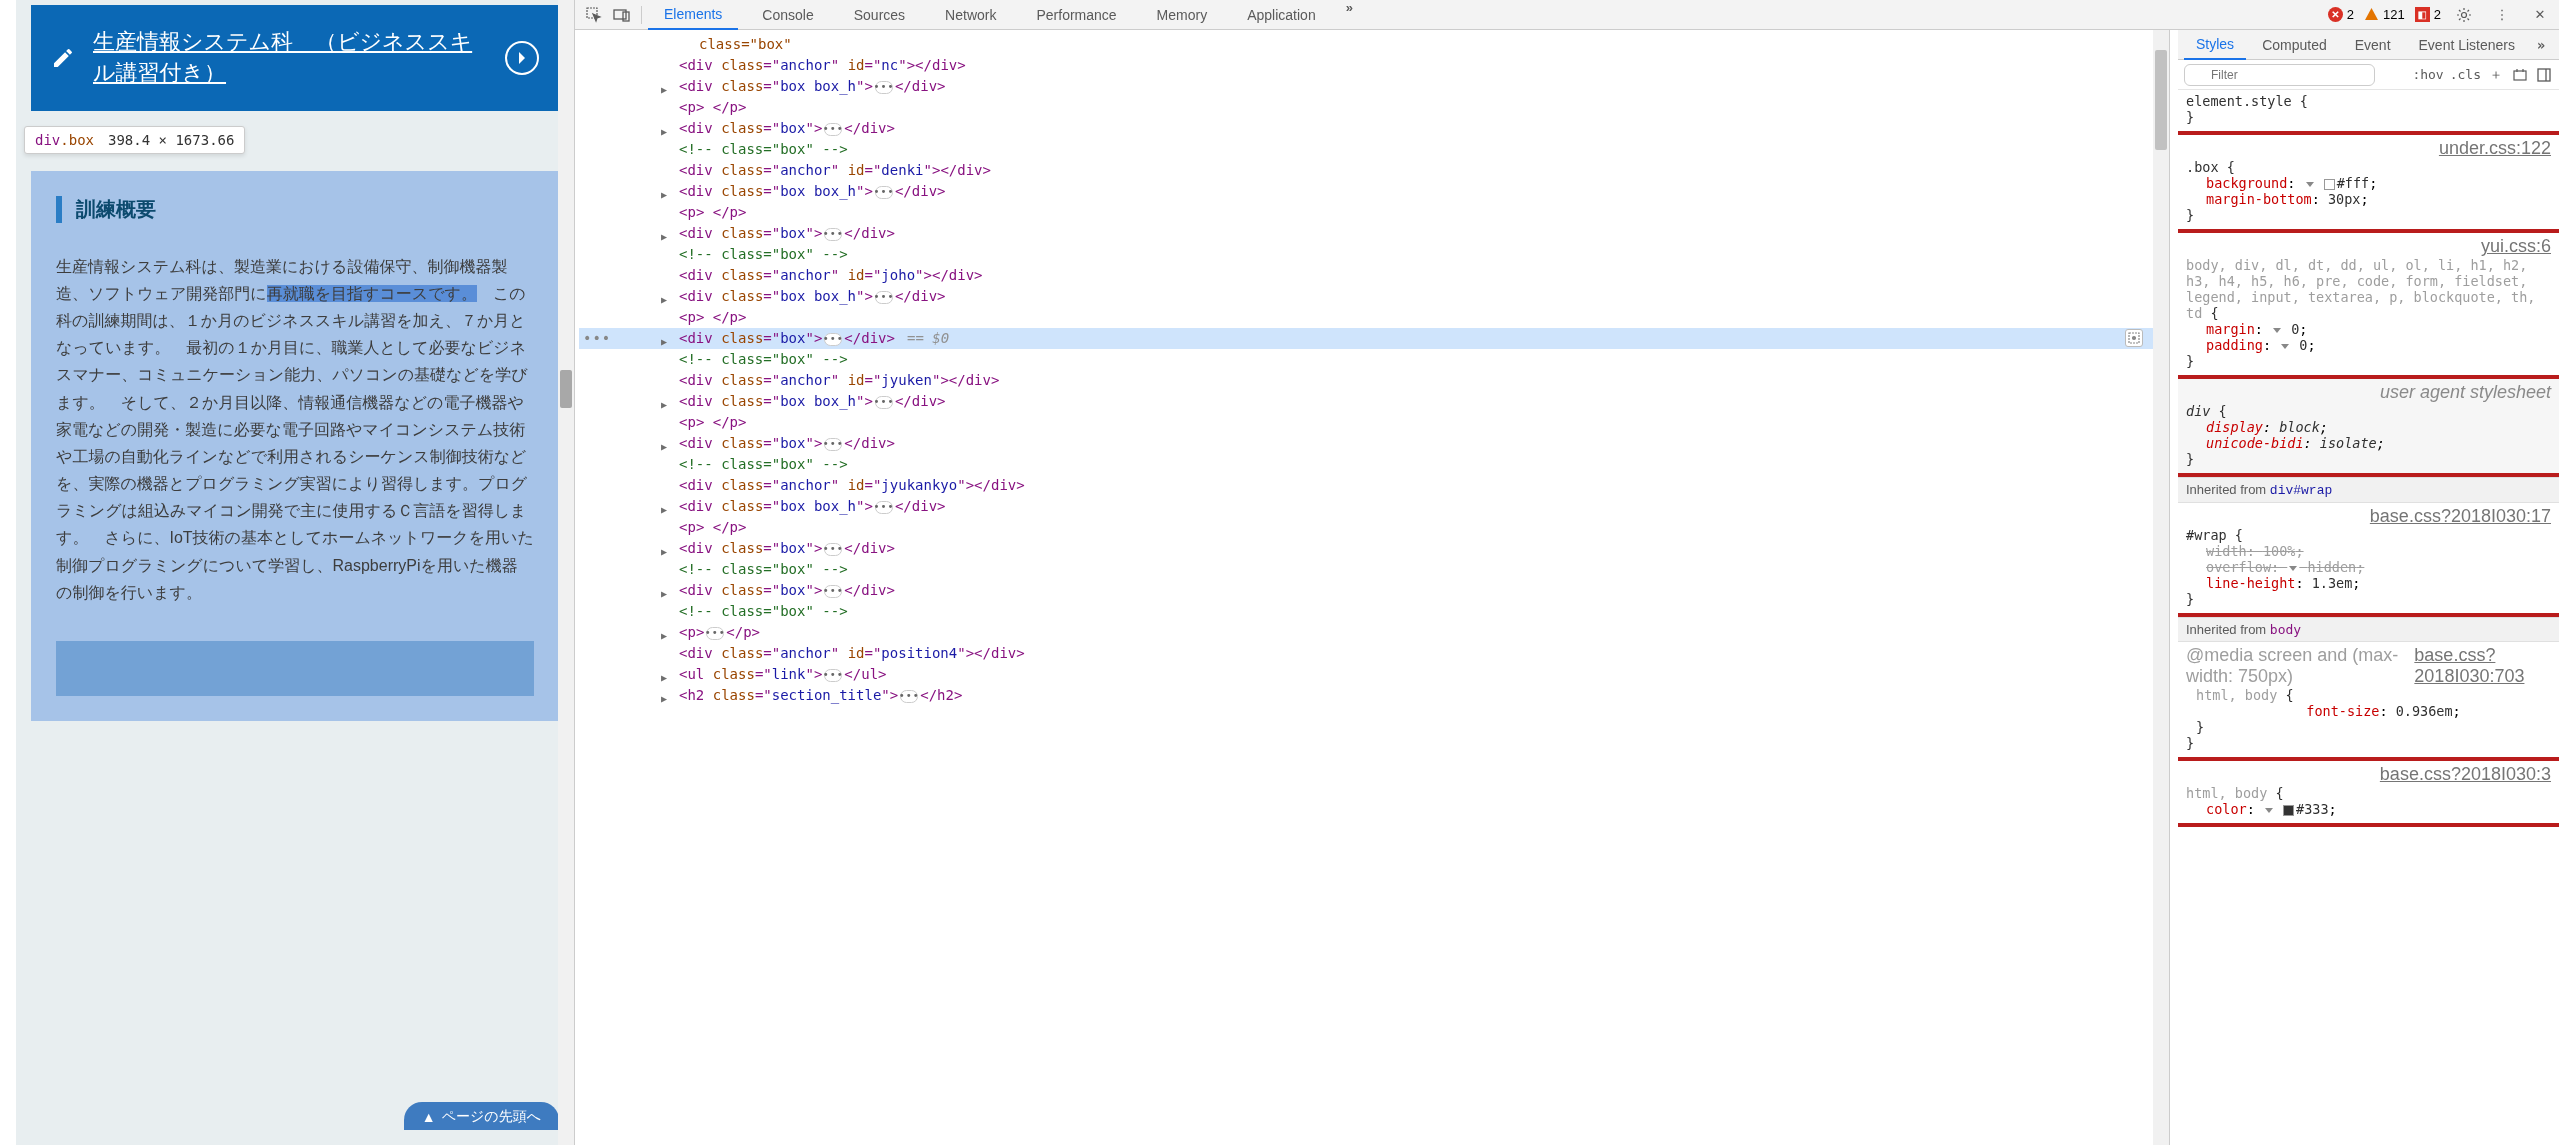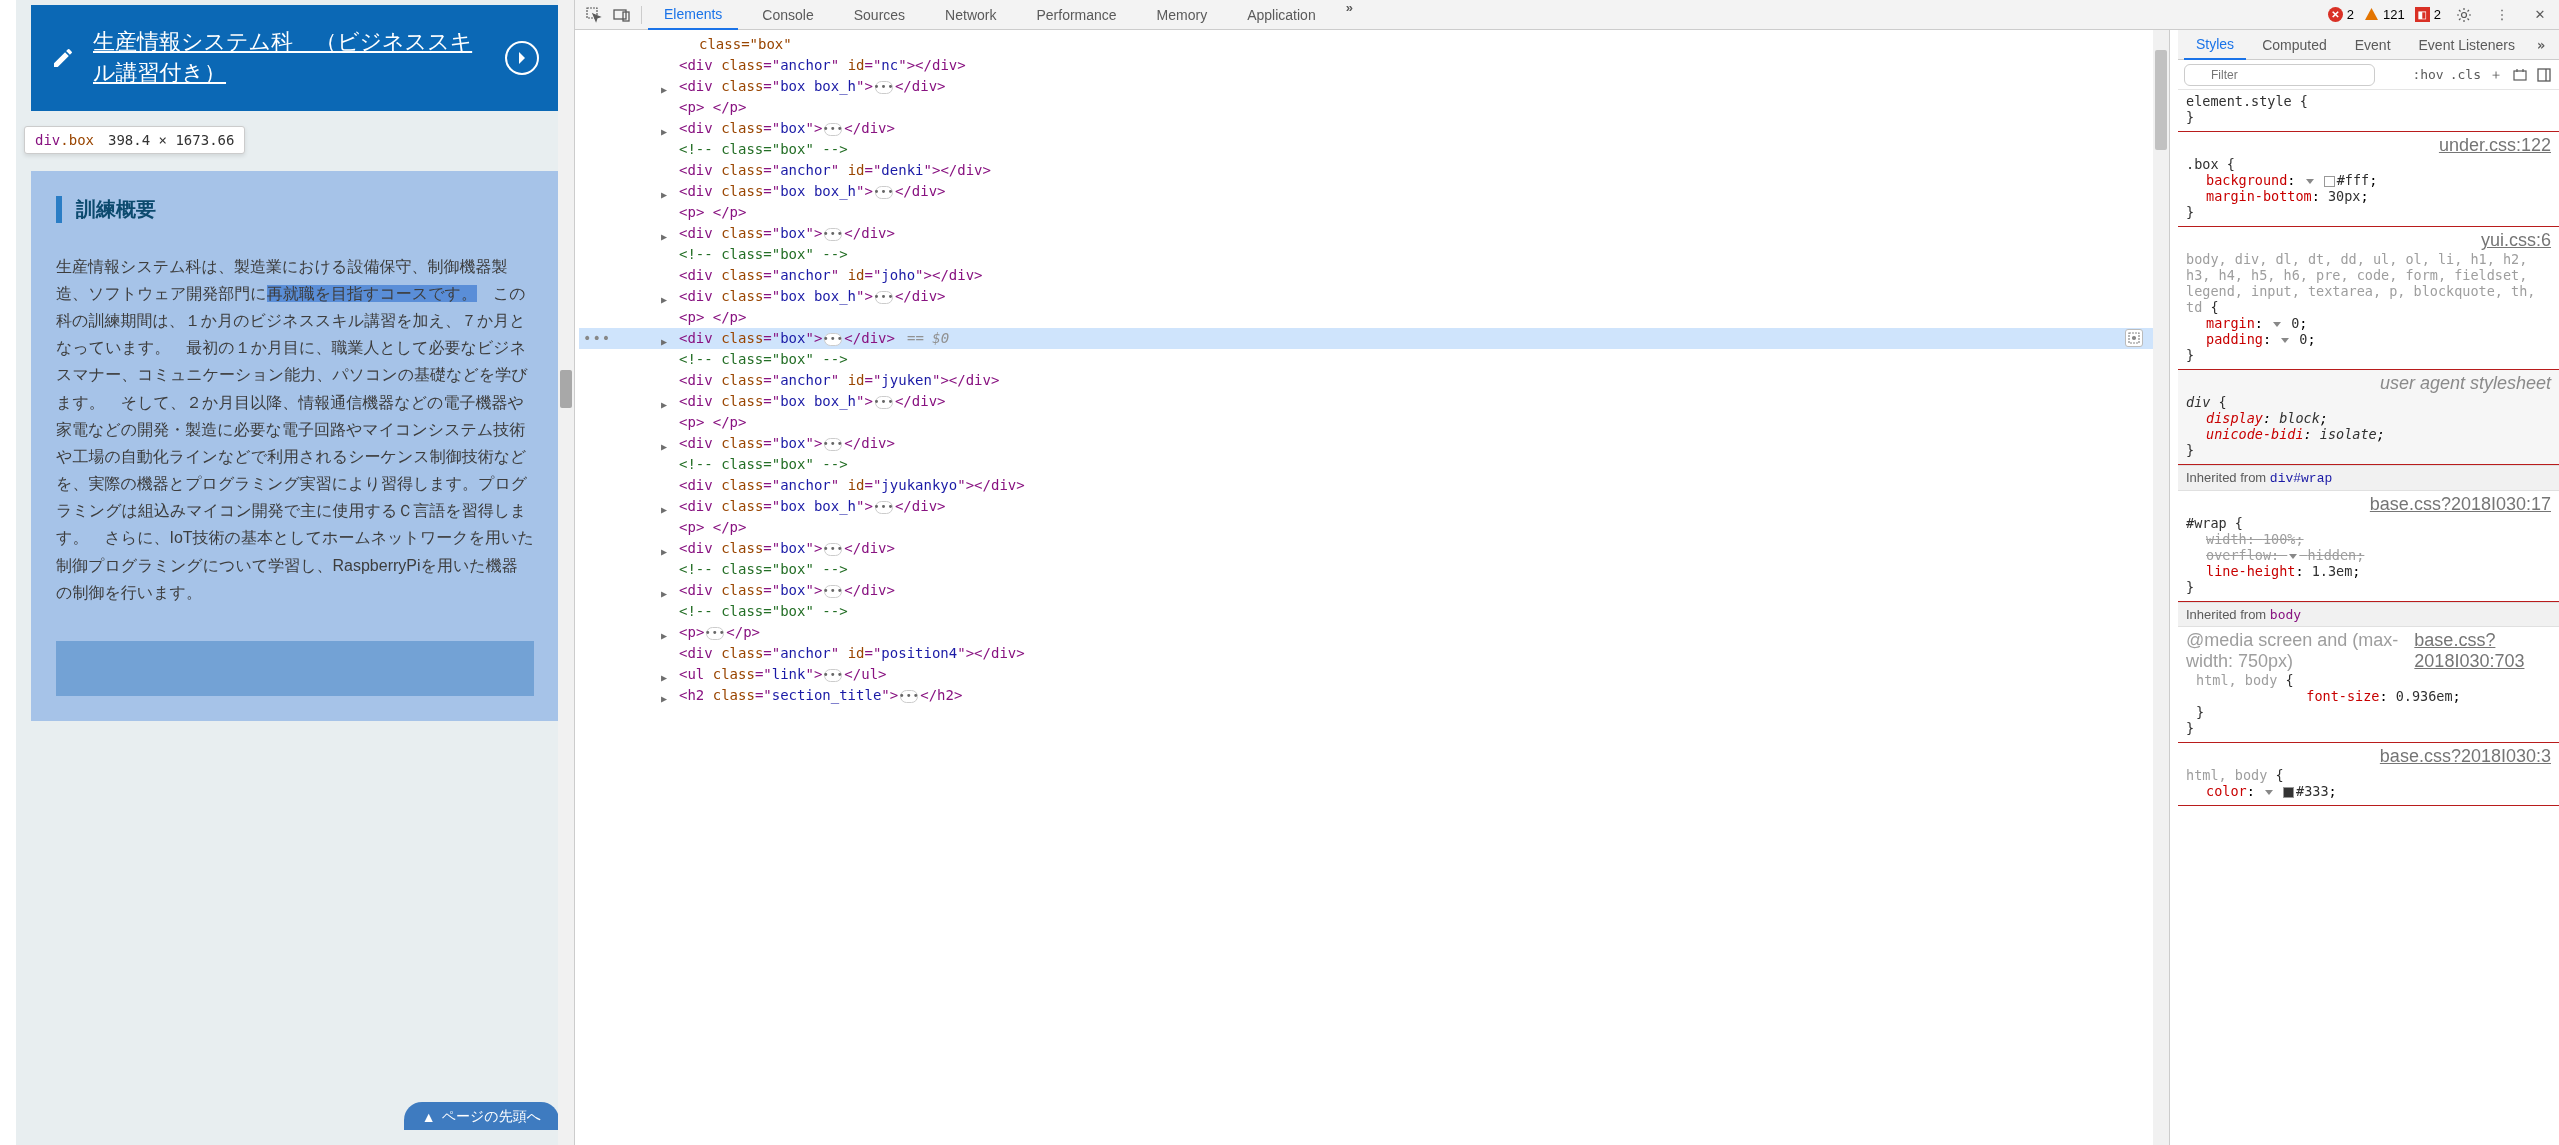--- a/index.html
+++ b/index.html
@@ -169,21 +169,21 @@
 .styles-tabs .stab { padding: 0 12px; height: 30px; display: flex; align-items: center; color: #5a5a5a; font-size: 14px; cursor: pointer; font-family: Arial, sans-serif; }
 .styles-tabs .stab.active { color: #1a73e8; border-bottom: 2px solid #1a73e8; }
 .filter-row { display: flex; align-items: center; height: 30px; border-bottom: 1px solid #e5e5e5; padding: 0 6px; gap: 6px; }
 .filter-input { flex: 1; border: 1px solid #ccc; border-radius: 6px; height: 22px; padding: 0 8px 0 26px; font-size: 12px; color: #999; background: #fff; position: relative; font-family: Arial, sans-serif; }
 .filter-wrap { position: relative; flex: 1; }
 .filter-wrap svg { position: absolute; left: 6px; top: 4px; fill: #888; }
 .hov-cls { color: #5a5a5a; font-size: 13px; cursor: pointer; }
 .mini-icon { width: 18px; height: 18px; display: flex; align-items: center; justify-content: center; color: #5a5a5a; cursor: pointer; }
 
 .styles-body { flex: 1; overflow-y: auto; }
-.rule-sect { padding: 3px 8px 6px 8px; border-bottom: 1px solid #b91c1c; }
+.rule-sect { padding: 3px 8px 6px 8px; border-bottom: 4px solid #b91c1c; }
 .rule-sect.gray { background: #f6f6f6; }
 .rule-head { display: flex; justify-content: flex-end; color: #5a5a5a; font-family: Arial, sans-serif; font-size: 18px; }
 .rule-head .src { text-decoration: underline; color: #757575; cursor: pointer; }
 .selector { color: #303030; }
 .brace { color: #303030; }
 .prop-line { padding-left: 20px; }
 .prop-n { color: #c80000; }
 .prop-v { color: #303030; }
 .prop-n.gray, .prop-v.gray { color: #9e9e9e; }
 .color-swatch { display: inline-block; width: 11px; height: 11px; border: 1px solid #999; vertical-align: middle; margin-right: 2px; }

